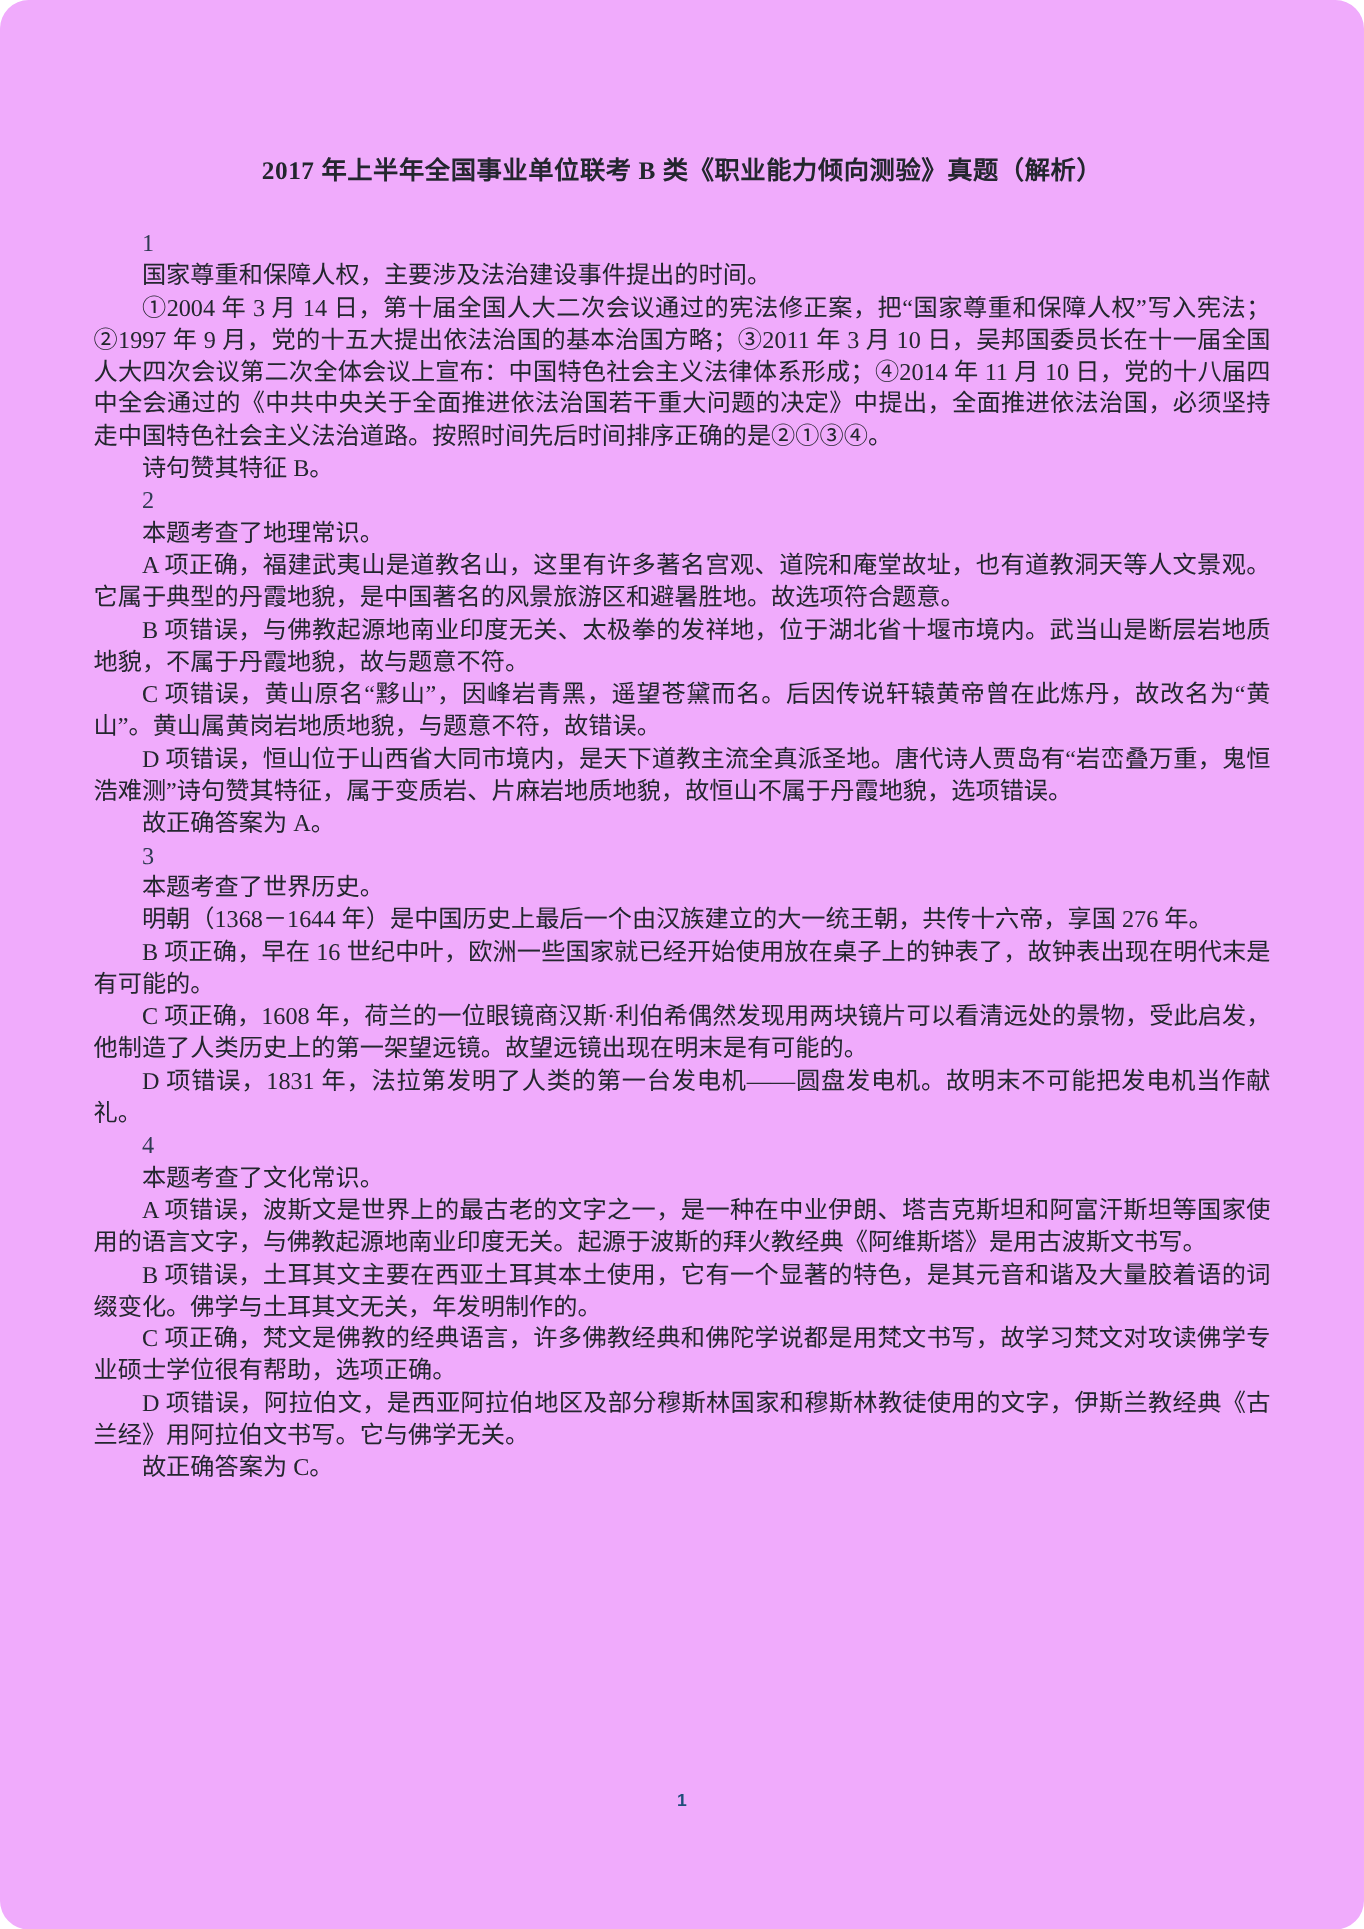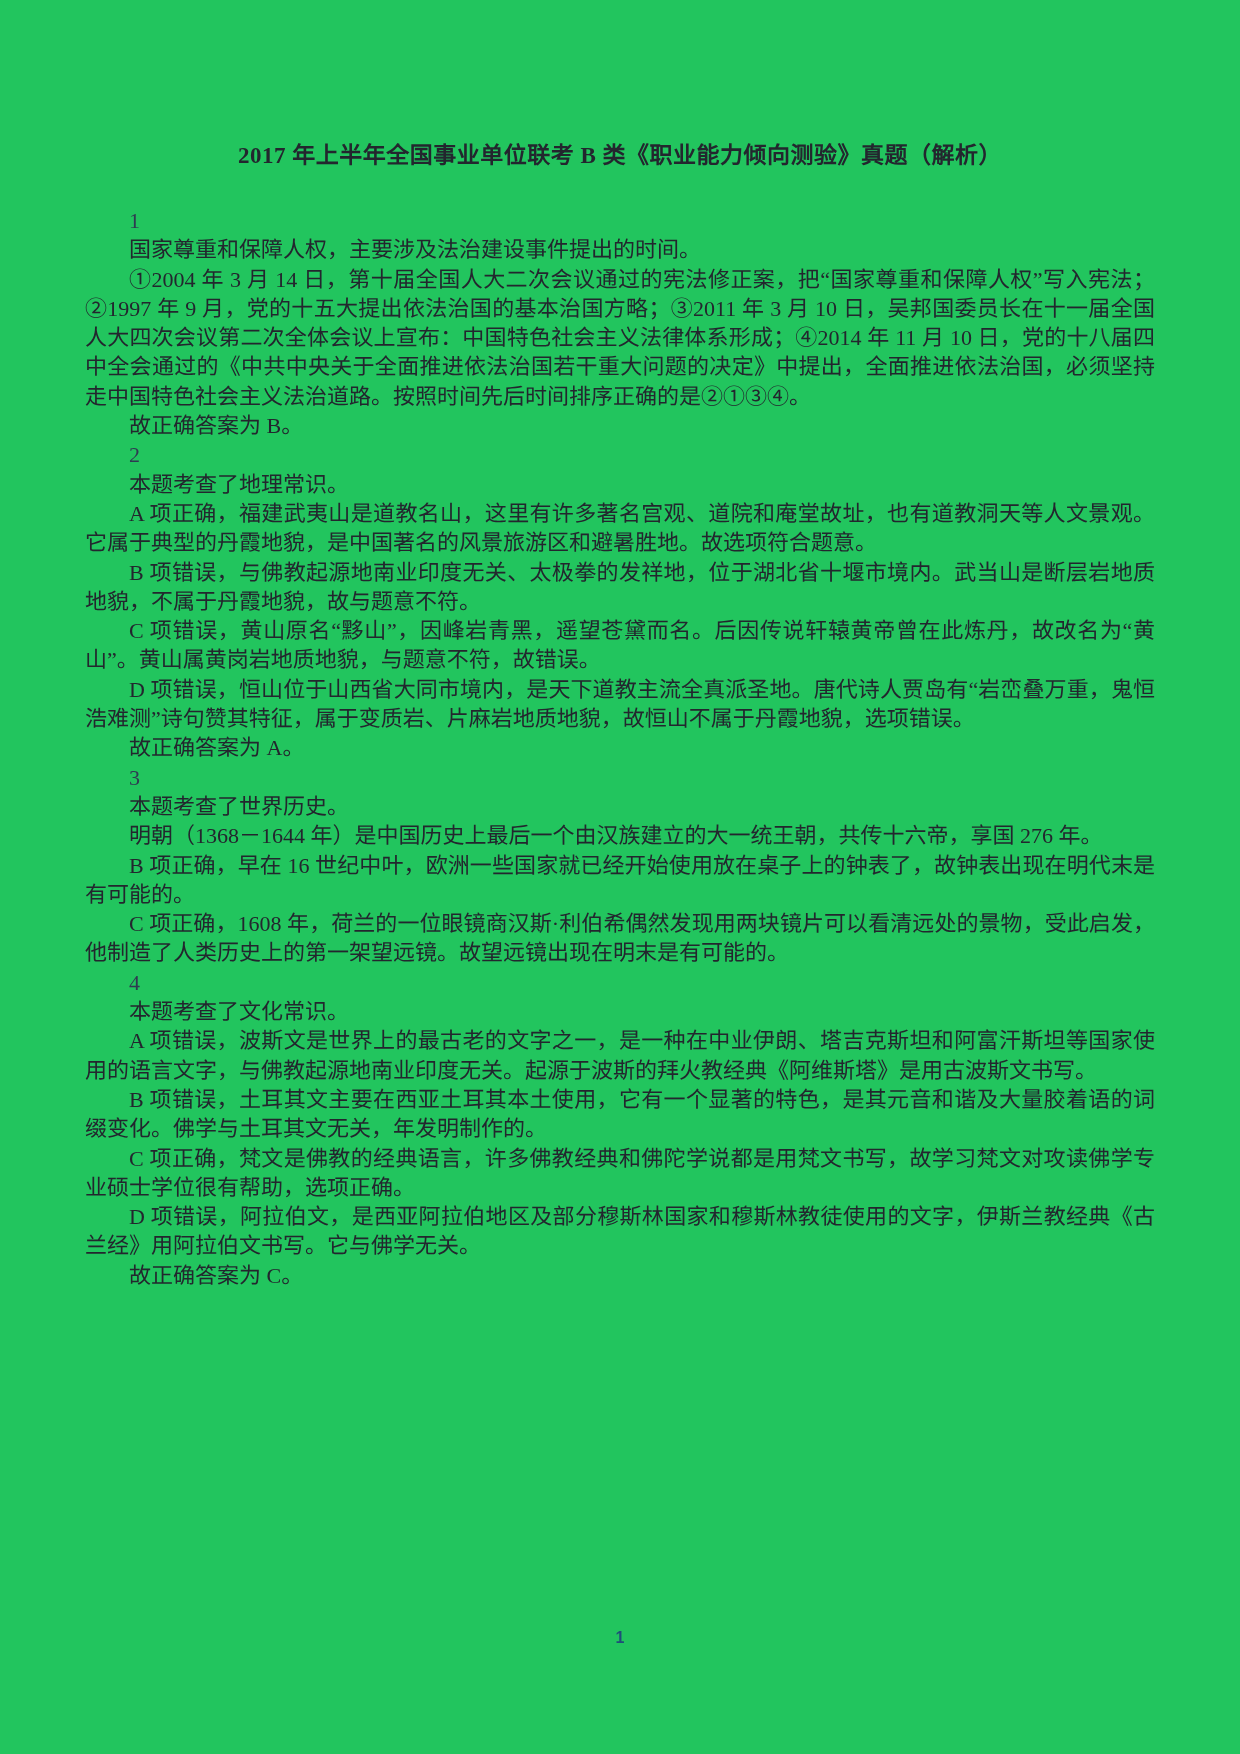--- a/index.html
+++ b/index.html
@@ -4,24 +4,25 @@
 <style>
   html, body {
     margin: 0;
     padding: 0;
     background: #ffffff;
   }
   .page {
     position: relative;
     width: 1240px;
     height: 1754px;
-    background: #22c55e;
+    background: #f0abfc;
     overflow: hidden;
     color: #23262e;
     font-family: "Liberation Serif", "DejaVu Serif", serif;
+    border-radius: 26px;
   }
   .title {
     margin: 0;
     padding-top: 143px;
     text-align: center;
     font-size: 23px;
     line-height: 26px;
     font-weight: bold;
     color: #23262e;
     letter-spacing: 0.5px;
@@ -62,37 +63,38 @@
 
 <div class="page">
   <h1 class="title">2017 年上半年全国事业单位联考 B 类《职业能力倾向测验》真题（解析）</h1>
 
   <main class="content" id="doc-content">
 
   <section>
         <p class="para section-number">1</p>
         <p class="para">国家尊重和保障人权，主要涉及法治建设事件提出的时间。</p>
         <p class="para">①2004 年 3 月 14 日，第十届全国人大二次会议通过的宪法修正案，把“国家尊重和保障人权”写入宪法；②1997 年 9 月，党的十五大提出依法治国的基本治国方略；③2011 年 3 月 10 日，吴邦国委员长在十一届全国人大四次会议第二次全体会议上宣布：中国特色社会主义法律体系形成；④2014 年 11 月 10 日，党的十八届四中全会通过的《中共中央关于全面推进依法治国若干重大问题的决定》中提出，全面推进依法治国，必须坚持走中国特色社会主义法治道路。按照时间先后时间排序正确的是②①③④。</p>
-        <p class="para">故正确答案为 B。</p>
+        <p class="para">诗句赞其特征 B。</p>
       </section>
       <section>
         <p class="para section-number">2</p>
         <p class="para">本题考查了地理常识。</p>
         <p class="para">A 项正确，福建武夷山是道教名山，这里有许多著名宫观、道院和庵堂故址，也有道教洞天等人文景观。它属于典型的丹霞地貌，是中国著名的风景旅游区和避暑胜地。故选项符合题意。</p>
         <p class="para">B 项错误，与佛教起源地南业印度无关、太极拳的发祥地，位于湖北省十堰市境内。武当山是断层岩地质地貌，不属于丹霞地貌，故与题意不符。</p>
         <p class="para">C 项错误，黄山原名“黟山”，因峰岩青黑，遥望苍黛而名。后因传说轩辕黄帝曾在此炼丹，故改名为“黄山”。黄山属黄岗岩地质地貌，与题意不符，故错误。</p>
         <p class="para">D 项错误，恒山位于山西省大同市境内，是天下道教主流全真派圣地。唐代诗人贾岛有“岩峦叠万重，鬼恒浩难测”诗句赞其特征，属于变质岩、片麻岩地质地貌，故恒山不属于丹霞地貌，选项错误。</p>
         <p class="para">故正确答案为 A。</p>
       </section>
       <section>
         <p class="para section-number">3</p>
         <p class="para">本题考查了世界历史。</p>
         <p class="para">明朝（1368－1644 年）是中国历史上最后一个由汉族建立的大一统王朝，共传十六帝，享国 276 年。</p>
         <p class="para">B 项正确，早在 16 世纪中叶，欧洲一些国家就已经开始使用放在桌子上的钟表了，故钟表出现在明代末是有可能的。</p>
         <p class="para">C 项正确，1608 年，荷兰的一位眼镜商汉斯·利伯希偶然发现用两块镜片可以看清远处的景物，受此启发，他制造了人类历史上的第一架望远镜。故望远镜出现在明末是有可能的。</p>
+        <p class="para">D 项错误，1831 年，法拉第发明了人类的第一台发电机——圆盘发电机。故明末不可能把发电机当作献礼。</p>
       </section>
       <section>
         <p class="para section-number">4</p>
         <p class="para">本题考查了文化常识。</p>
         <p class="para">A 项错误，波斯文是世界上的最古老的文字之一，是一种在中业伊朗、塔吉克斯坦和阿富汗斯坦等国家使用的语言文字，与佛教起源地南业印度无关。起源于波斯的拜火教经典《阿维斯塔》是用古波斯文书写。</p>
         <p class="para">B 项错误，土耳其文主要在西亚土耳其本土使用，它有一个显著的特色，是其元音和谐及大量胶着语的词缀变化。佛学与土耳其文无关，年发明制作的。</p>
         <p class="para">C 项正确，梵文是佛教的经典语言，许多佛教经典和佛陀学说都是用梵文书写，故学习梵文对攻读佛学专业硕士学位很有帮助，选项正确。</p>
         <p class="para">D 项错误，阿拉伯文，是西亚阿拉伯地区及部分穆斯林国家和穆斯林教徒使用的文字，伊斯兰教经典《古兰经》用阿拉伯文书写。它与佛学无关。</p>
         <p class="para">故正确答案为 C。</p>
       </section>

